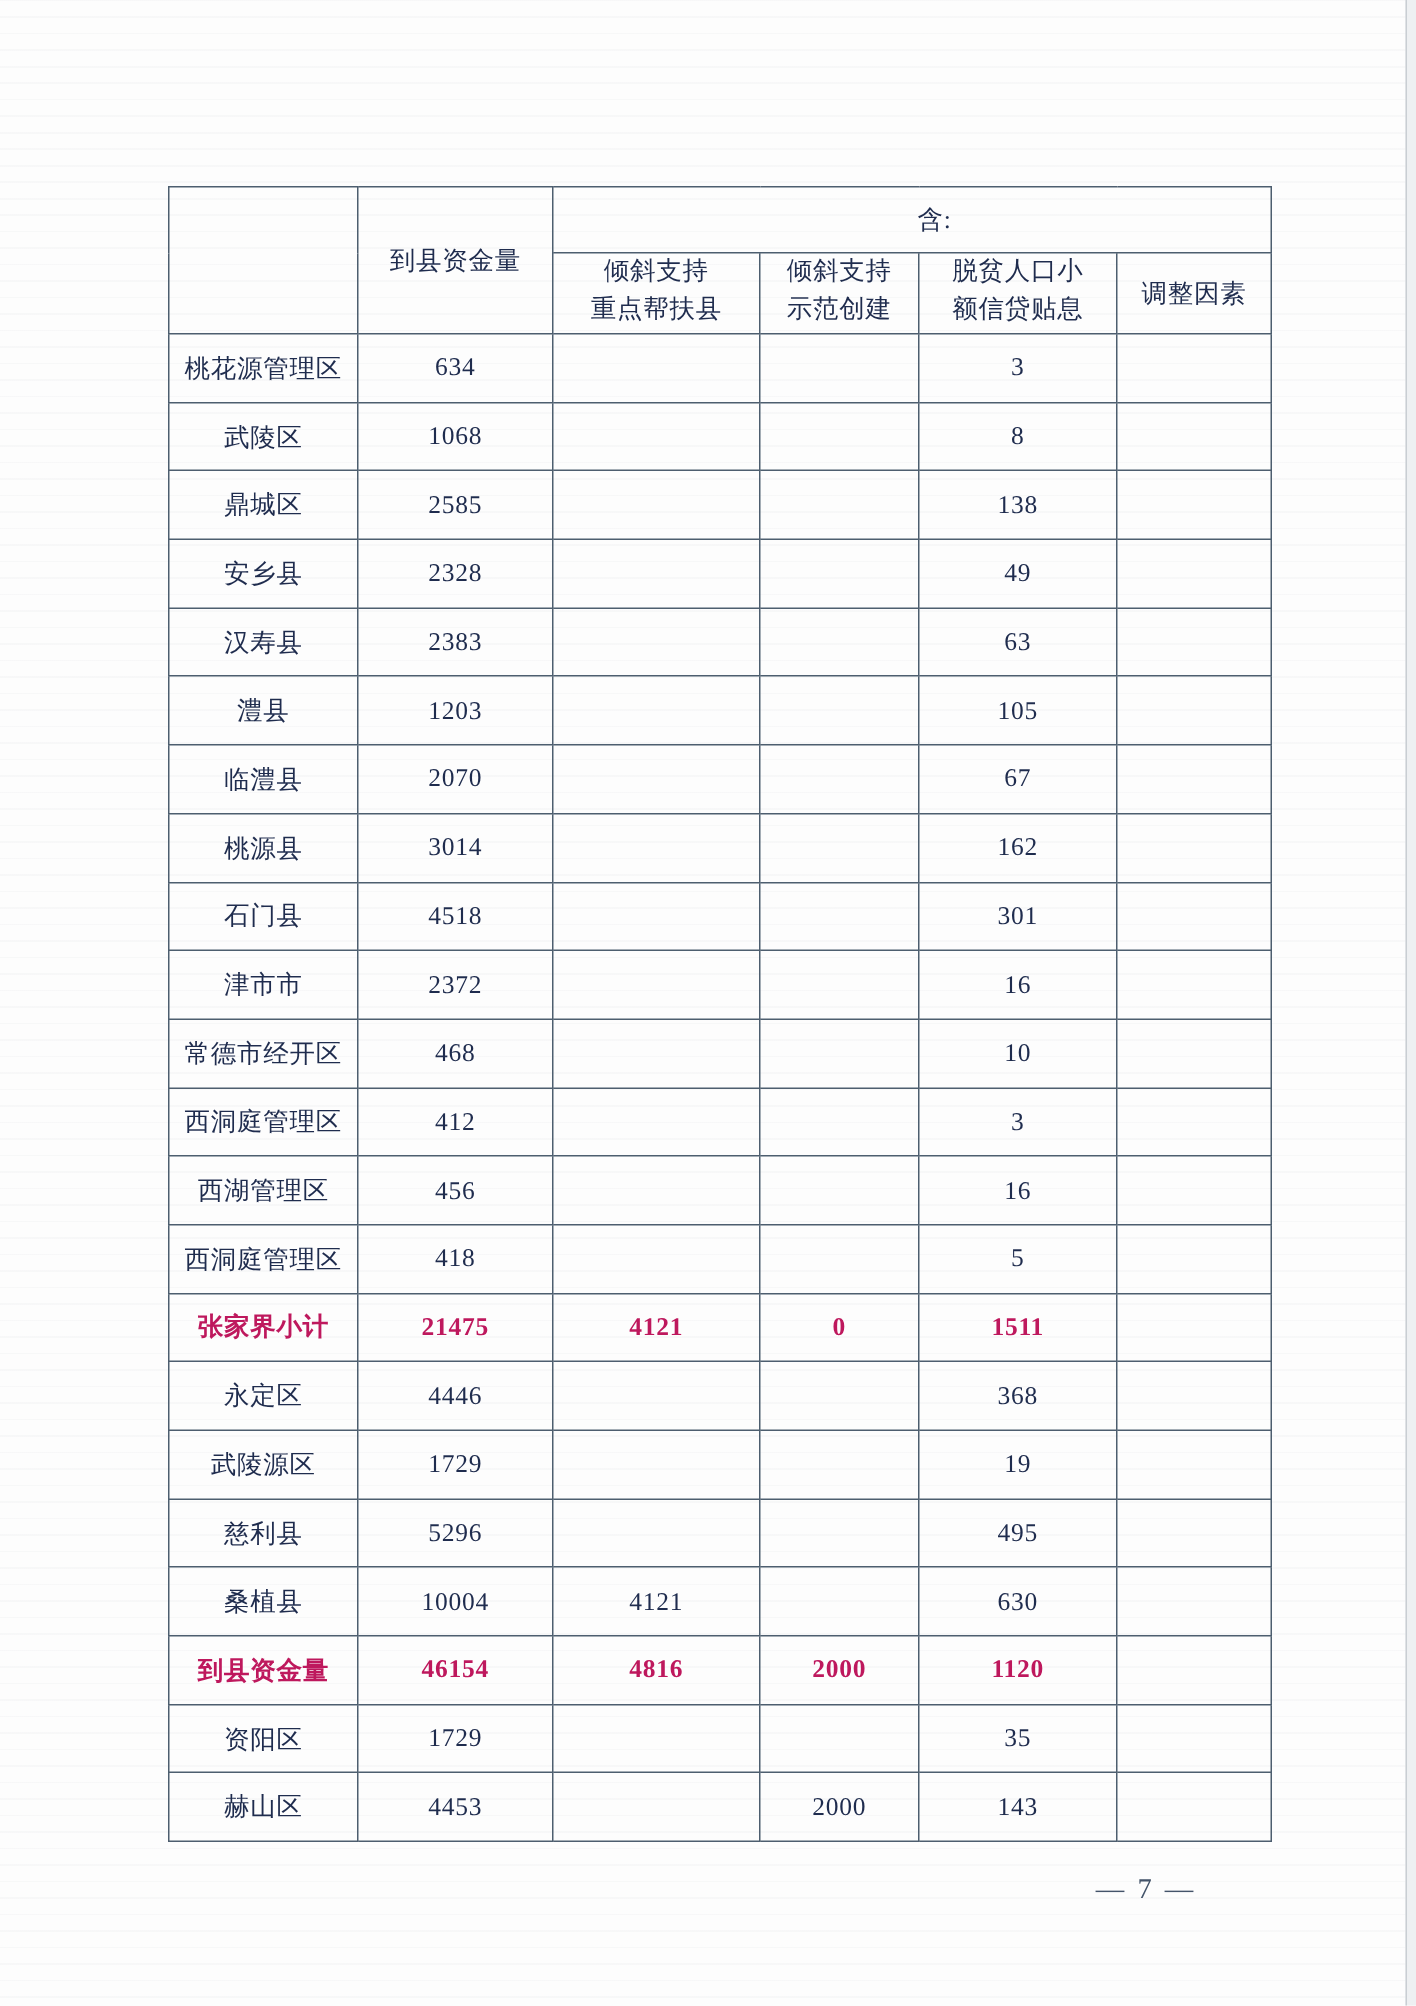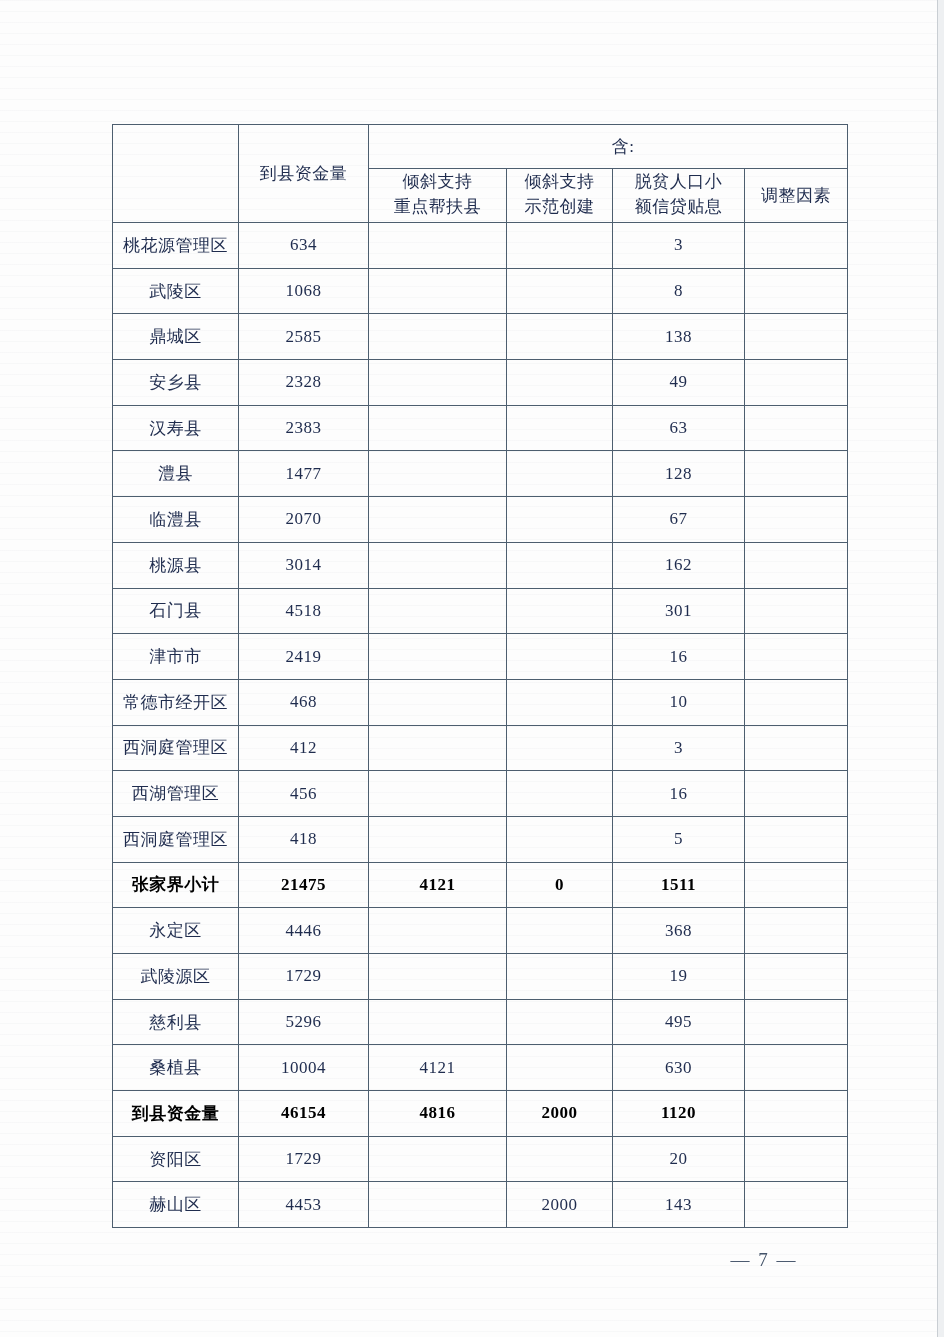--- a/index.html
+++ b/index.html
@@ -53,21 +53,21 @@
   tr.h2{height:54px;font-family:Liberation Mono, monospace;}
   th.group-label{
     text-align:left;
     padding-left:30px;
     font-size:17px;
   }
   th.subhead{font-size:16.5px;line-height:1.45;}
   tbody tr{height:45.7px;}
   td.rowname{font-size:16.5px;letter-spacing:1px;}
   td.num{font-size:17.5px;}
-  tr.subtotal td{font-weight:bold;color:#000000;}
+  tr.subtotal td{font-weight:bold;color:#be185d;}
   .page-footer{
     position:absolute;
     left:714px;top:1249px;
     width:100px;
     text-align:center;
     font-size:19px;
     color:#44546a;
     letter-spacing:2px;
   }
 </style>
@@ -137,24 +137,24 @@
       <tr>
         <td class="rowname">汉寿县</td>
         <td class="num">2383</td>
         <td class="num"></td>
         <td class="num"></td>
         <td class="num">63</td>
         <td class="num"></td>
       </tr>
       <tr>
         <td class="rowname">澧县</td>
-        <td class="num">1477</td>
-        <td class="num"></td>
-        <td class="num"></td>
-        <td class="num">128</td>
+        <td class="num">1203</td>
+        <td class="num"></td>
+        <td class="num"></td>
+        <td class="num">105</td>
         <td class="num"></td>
       </tr>
       <tr>
         <td class="rowname">临澧县</td>
         <td class="num">2070</td>
         <td class="num"></td>
         <td class="num"></td>
         <td class="num">67</td>
         <td class="num"></td>
       </tr>
@@ -169,21 +169,21 @@
       <tr>
         <td class="rowname">石门县</td>
         <td class="num">4518</td>
         <td class="num"></td>
         <td class="num"></td>
         <td class="num">301</td>
         <td class="num"></td>
       </tr>
       <tr>
         <td class="rowname">津市市</td>
-        <td class="num">2419</td>
+        <td class="num">2372</td>
         <td class="num"></td>
         <td class="num"></td>
         <td class="num">16</td>
         <td class="num"></td>
       </tr>
       <tr>
         <td class="rowname">常德市经开区</td>
         <td class="num">468</td>
         <td class="num"></td>
         <td class="num"></td>
@@ -260,21 +260,21 @@
         <td class="num">4816</td>
         <td class="num">2000</td>
         <td class="num">1120</td>
         <td class="num"></td>
       </tr>
       <tr>
         <td class="rowname">资阳区</td>
         <td class="num">1729</td>
         <td class="num"></td>
         <td class="num"></td>
-        <td class="num">20</td>
+        <td class="num">35</td>
         <td class="num"></td>
       </tr>
       <tr>
         <td class="rowname">赫山区</td>
         <td class="num">4453</td>
         <td class="num"></td>
         <td class="num">2000</td>
         <td class="num">143</td>
         <td class="num"></td>
       </tr>

